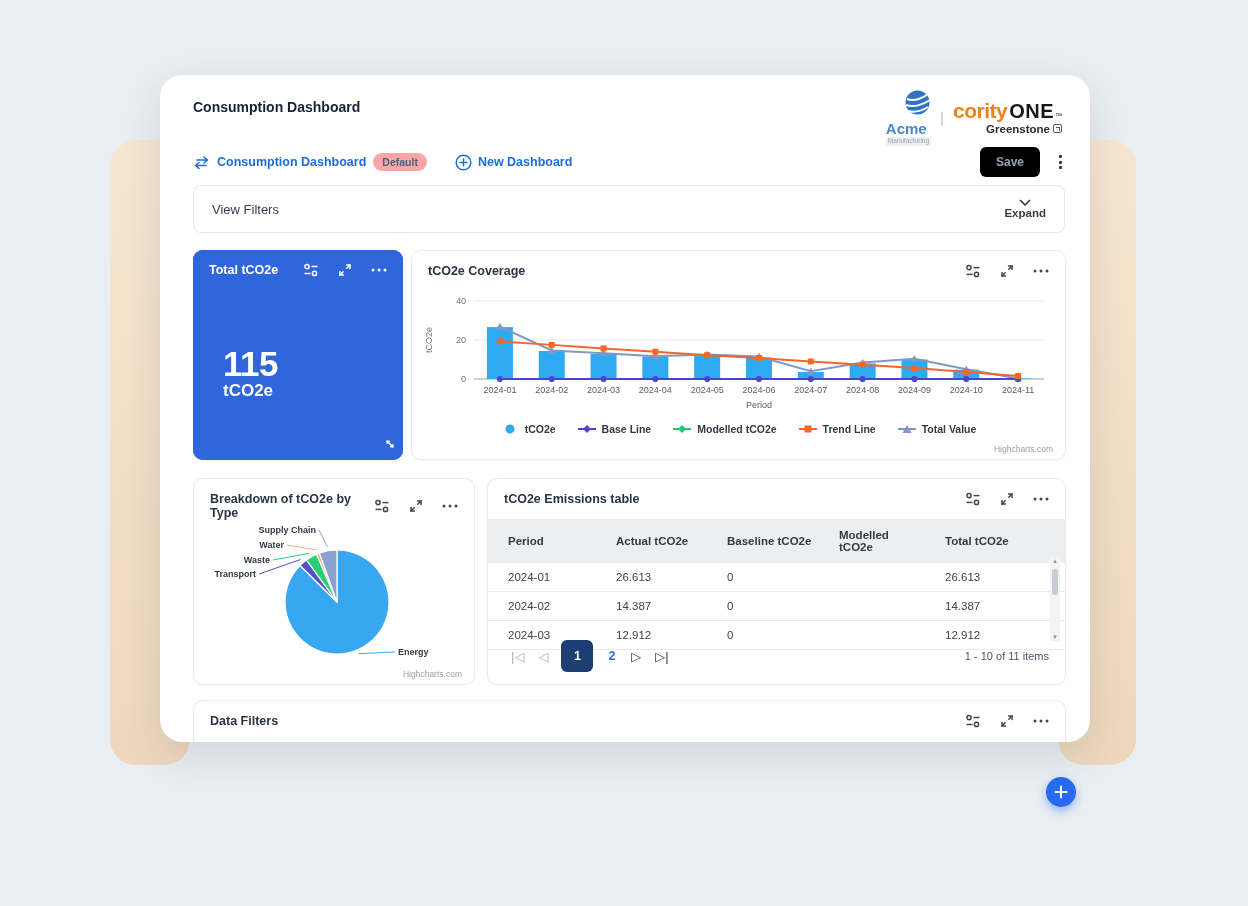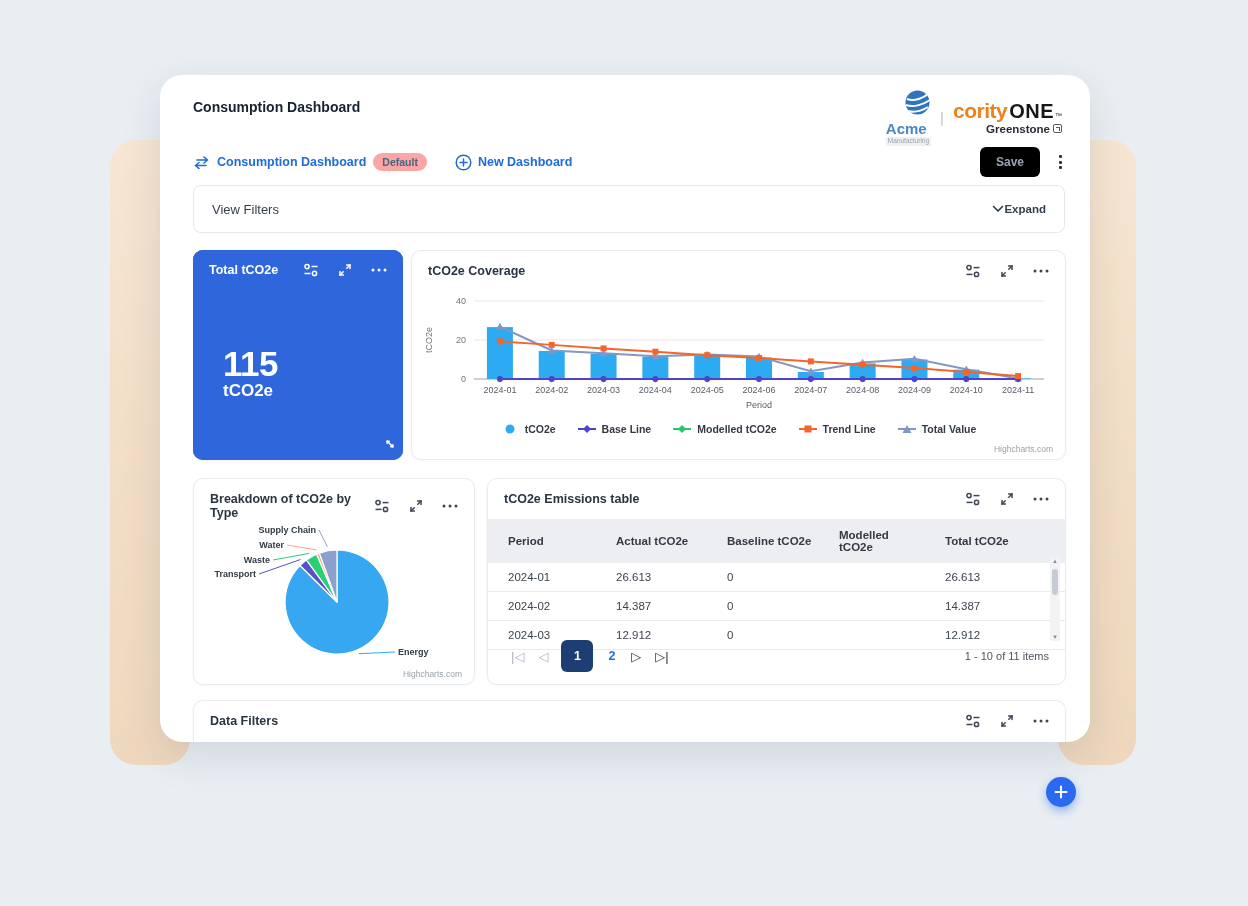--- a/index.html
+++ b/index.html
@@ -39,21 +39,21 @@
   .new-dash { display:flex; align-items:center; gap:6px; margin-left:28px; cursor:pointer; }
   .tab-right { margin-left:auto; display:flex; align-items:center; gap:16px; }
   .save-btn { background:#000000; color:#99a3b4; font-size:12px; font-weight:600; padding:8px 16px; border:none; border-radius:6px; cursor:pointer; }
   .kebab { display:flex; flex-direction:column; gap:2.5px; cursor:pointer; padding:3px; }
   .kebab i { width:3px; height:3px; background:#2b3340; border-radius:1px; }
 
   
   .filters { position:absolute; left:33px; right:25px; top:110px; height:48px; border:1px solid #e5e8ee; border-radius:8px;
              display:flex; align-items:center; padding:0 18px; background:#fff; }
   .filters-title { font-size:13px; font-weight:500; color:#353f4c; }
-  .filters-right { margin-left:auto; display:flex; align-items:center; gap:0; cursor:pointer; }
+  .filters-right { margin-left:auto; display:flex; align-items:center; gap:0; cursor:pointer;flex-direction:column; }
   .expand-lbl { font-size:11.5px; font-weight:600; color:#343e4a; }
 
   
   .card { position:absolute; background:#fff; border:1px solid #e9ebf0; border-radius:10px; box-shadow:0 1px 3px rgba(20,30,50,.04); }
   .card-hd { display:flex; align-items:center; padding:13px 16px 0 16px; }
   .card-title { font-size:12.5px; font-weight:700; color:#2a3442; }
   .card-icons { margin-left:auto; display:flex; align-items:center; gap:19px; }
   .cicon { cursor:pointer; display:flex; }
   .credit { position:absolute; right:12px; bottom:5px; font-size:8.5px; color:#9aa1ab; }
 

